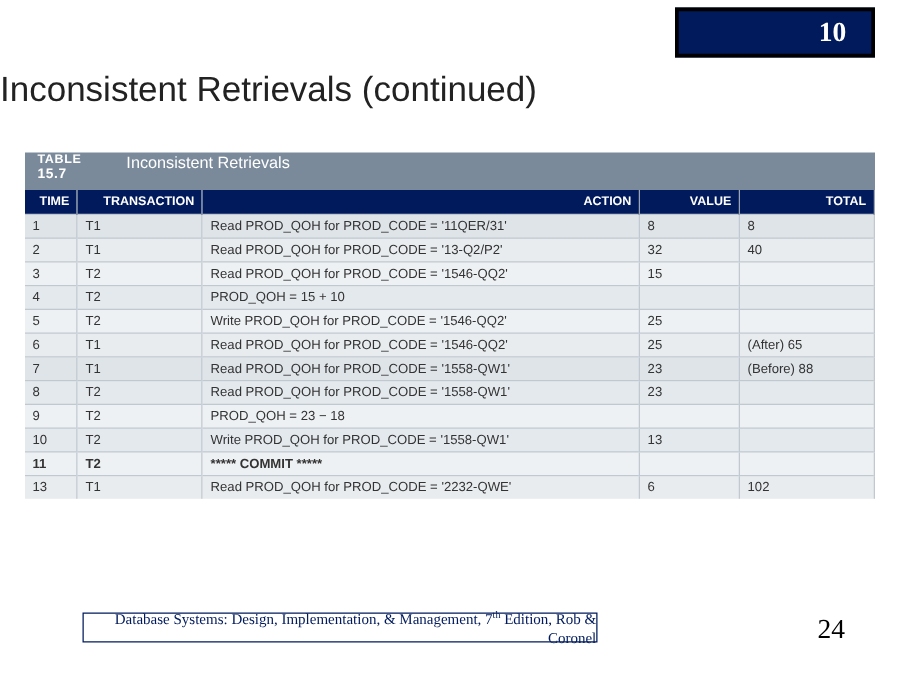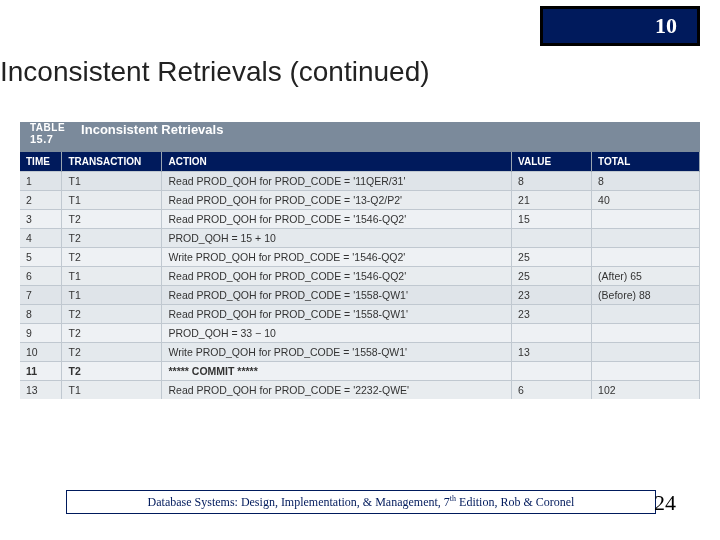--- a/index.html
+++ b/index.html
@@ -30,56 +30,56 @@
     display: flex; align-items: flex-start;
     padding-left: 10px;
     gap: 16px;
     color: #fff;
   }
   .table-header .tag {
     font-size: 10px; font-weight: bold; letter-spacing: 0.5px;
     line-height: 1.1;
   }
   .table-header .num { font-size: 11px; }
-  .table-header .caption { font-size: 13px; font-weight: bold; }
+  .table-header .caption { font-size: 13px; font-weight: normal; margin-left: 20px; }
   table {
     width: 100%;
     border-collapse: collapse;
     font-size: 10.5px;
     color: #333;
   }
   thead th {
     background: #001a5c; color: #fff;
     font-size: 10px; font-weight: bold;
-    text-align: left; padding: 4px 6px;
+    text-align: right; padding: 4px 6px;
     border-right: 1px solid #9aa5b1;
   }
   tbody td {
     padding: 3px 6px;
     border-top: 1px solid #c0c8d0;
     border-right: 1px solid #c0c8d0;
     background: #eef1f4;
     height: 17px;
   }
   tbody tr:nth-child(even) td { background: #e4e9ed; }
   tbody tr.t1 td { background: #dfe4e9; }
   tbody tr.t1:nth-child(even) td { background: #e8ecef; }
   tbody tr.commit td { font-weight: bold; }
   col.time { width: 42px; }
   col.tx   { width: 100px; }
   col.act  { width: 350px; }
   col.val  { width: 80px; }
   col.tot  { width: 108px; }
   .footer {
     position: absolute; left: 66px; bottom: 26px;
-    width: 590px; height: 24px;
+    width: 412px; height: 24px;
     border: 1px solid #001a5c;
     display: flex; align-items: center; justify-content: center;
     font-family: "Times New Roman", serif;
-    font-size: 12px; color: #001a5c;
+    font-size: 12px; color: #001a5c; text-align: right;
   }
   .footer sup { font-size: 8px; }
   .page-num {
     position: absolute; right: 44px; bottom: 24px;
     font-family: "Times New Roman", serif;
     font-size: 22px; color: #000; font-weight: 500;
   }
 </style>
 </head>
 <body>
@@ -122,21 +122,21 @@
             <td>1</td>
             <td>T1</td>
             <td>Read PROD_QOH for PROD_CODE = '11QER/31'</td>
             <td>8</td>
             <td>8</td>
           </tr>
           <tr class="t1">
             <td>2</td>
             <td>T1</td>
             <td>Read PROD_QOH for PROD_CODE = '13-Q2/P2'</td>
-            <td>21</td>
+            <td>32</td>
             <td>40</td>
           </tr>
           <tr>
             <td>3</td>
             <td>T2</td>
             <td>Read PROD_QOH for PROD_CODE = '1546-QQ2'</td>
             <td>15</td>
             <td></td>
           </tr>
           <tr>
@@ -170,21 +170,21 @@
           <tr>
             <td>8</td>
             <td>T2</td>
             <td>Read PROD_QOH for PROD_CODE = '1558-QW1'</td>
             <td>23</td>
             <td></td>
           </tr>
           <tr>
             <td>9</td>
             <td>T2</td>
-            <td>PROD_QOH = 33 − 10</td>
+            <td>PROD_QOH = 23 − 18</td>
             <td></td>
             <td></td>
           </tr>
           <tr>
             <td>10</td>
             <td>T2</td>
             <td>Write PROD_QOH for PROD_CODE = '1558-QW1'</td>
             <td>13</td>
             <td></td>
           </tr>

